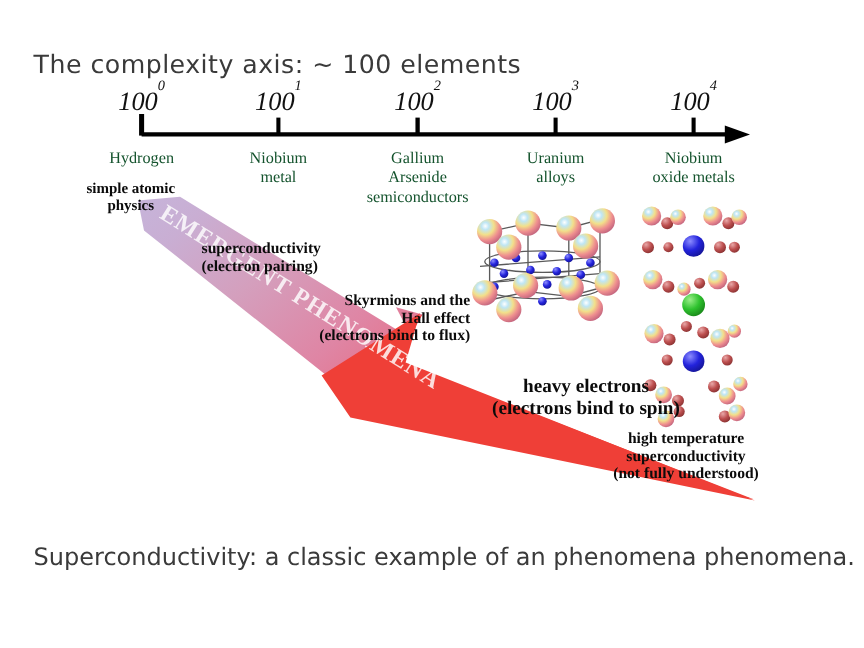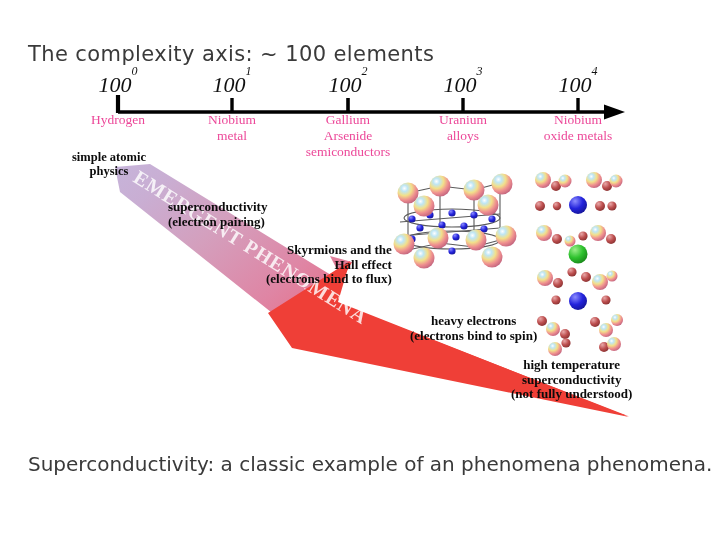--- a/index.html
+++ b/index.html
@@ -30,41 +30,41 @@
     transform:translateX(-50%);
     white-space:nowrap;
     top:72px;
     font-style:italic;
   }
   .tick-label sup{font-size:12px; top:-.75em; position:relative;}
 
   
   .elem{
     font-family:"Liberation Serif", serif;
-    font-size:13.5px; color:#ec4899;
+    font-size:13.5px; color:#14532d;
     text-align:center; line-height:1.18;
     transform:translateX(-50%);
-    top:112px; white-space:nowrap;
+    top:124px; white-space:nowrap;
   }
 
   
   #art{position:absolute;left:0;top:0;width:720px;height:540px;}
 
   
   .onarrow{
     font-family:Liberation Serif, serif;
     font-weight:bold;
     color:#0b0b0b;
     line-height:1.12;
     white-space:nowrap;
   }
   #lbl-simple   {left:72px;  top:150px; font-size:12.5px; text-align:center;}
   #lbl-super    {left:168px; top:200px; font-size:13px;}
   #lbl-skyrmion {left:266px; top:243px; font-size:13px; text-align:right;}
-  #lbl-heavy    {left:410px; top:314px; font-size:13px; text-align:center;}
+  #lbl-heavy    {left:410px; top:314px; font-size:16px; text-align:center;}
   #lbl-hight    {left:511px; top:358px; font-size:13px; text-align:center;}
 
   
   #caption{
     left:28px; top:452px;
     font-size:20px; color:#3a3a3a;
     font-family:"DejaVu Sans", sans-serif;
     white-space:nowrap;
   }
 </style>

